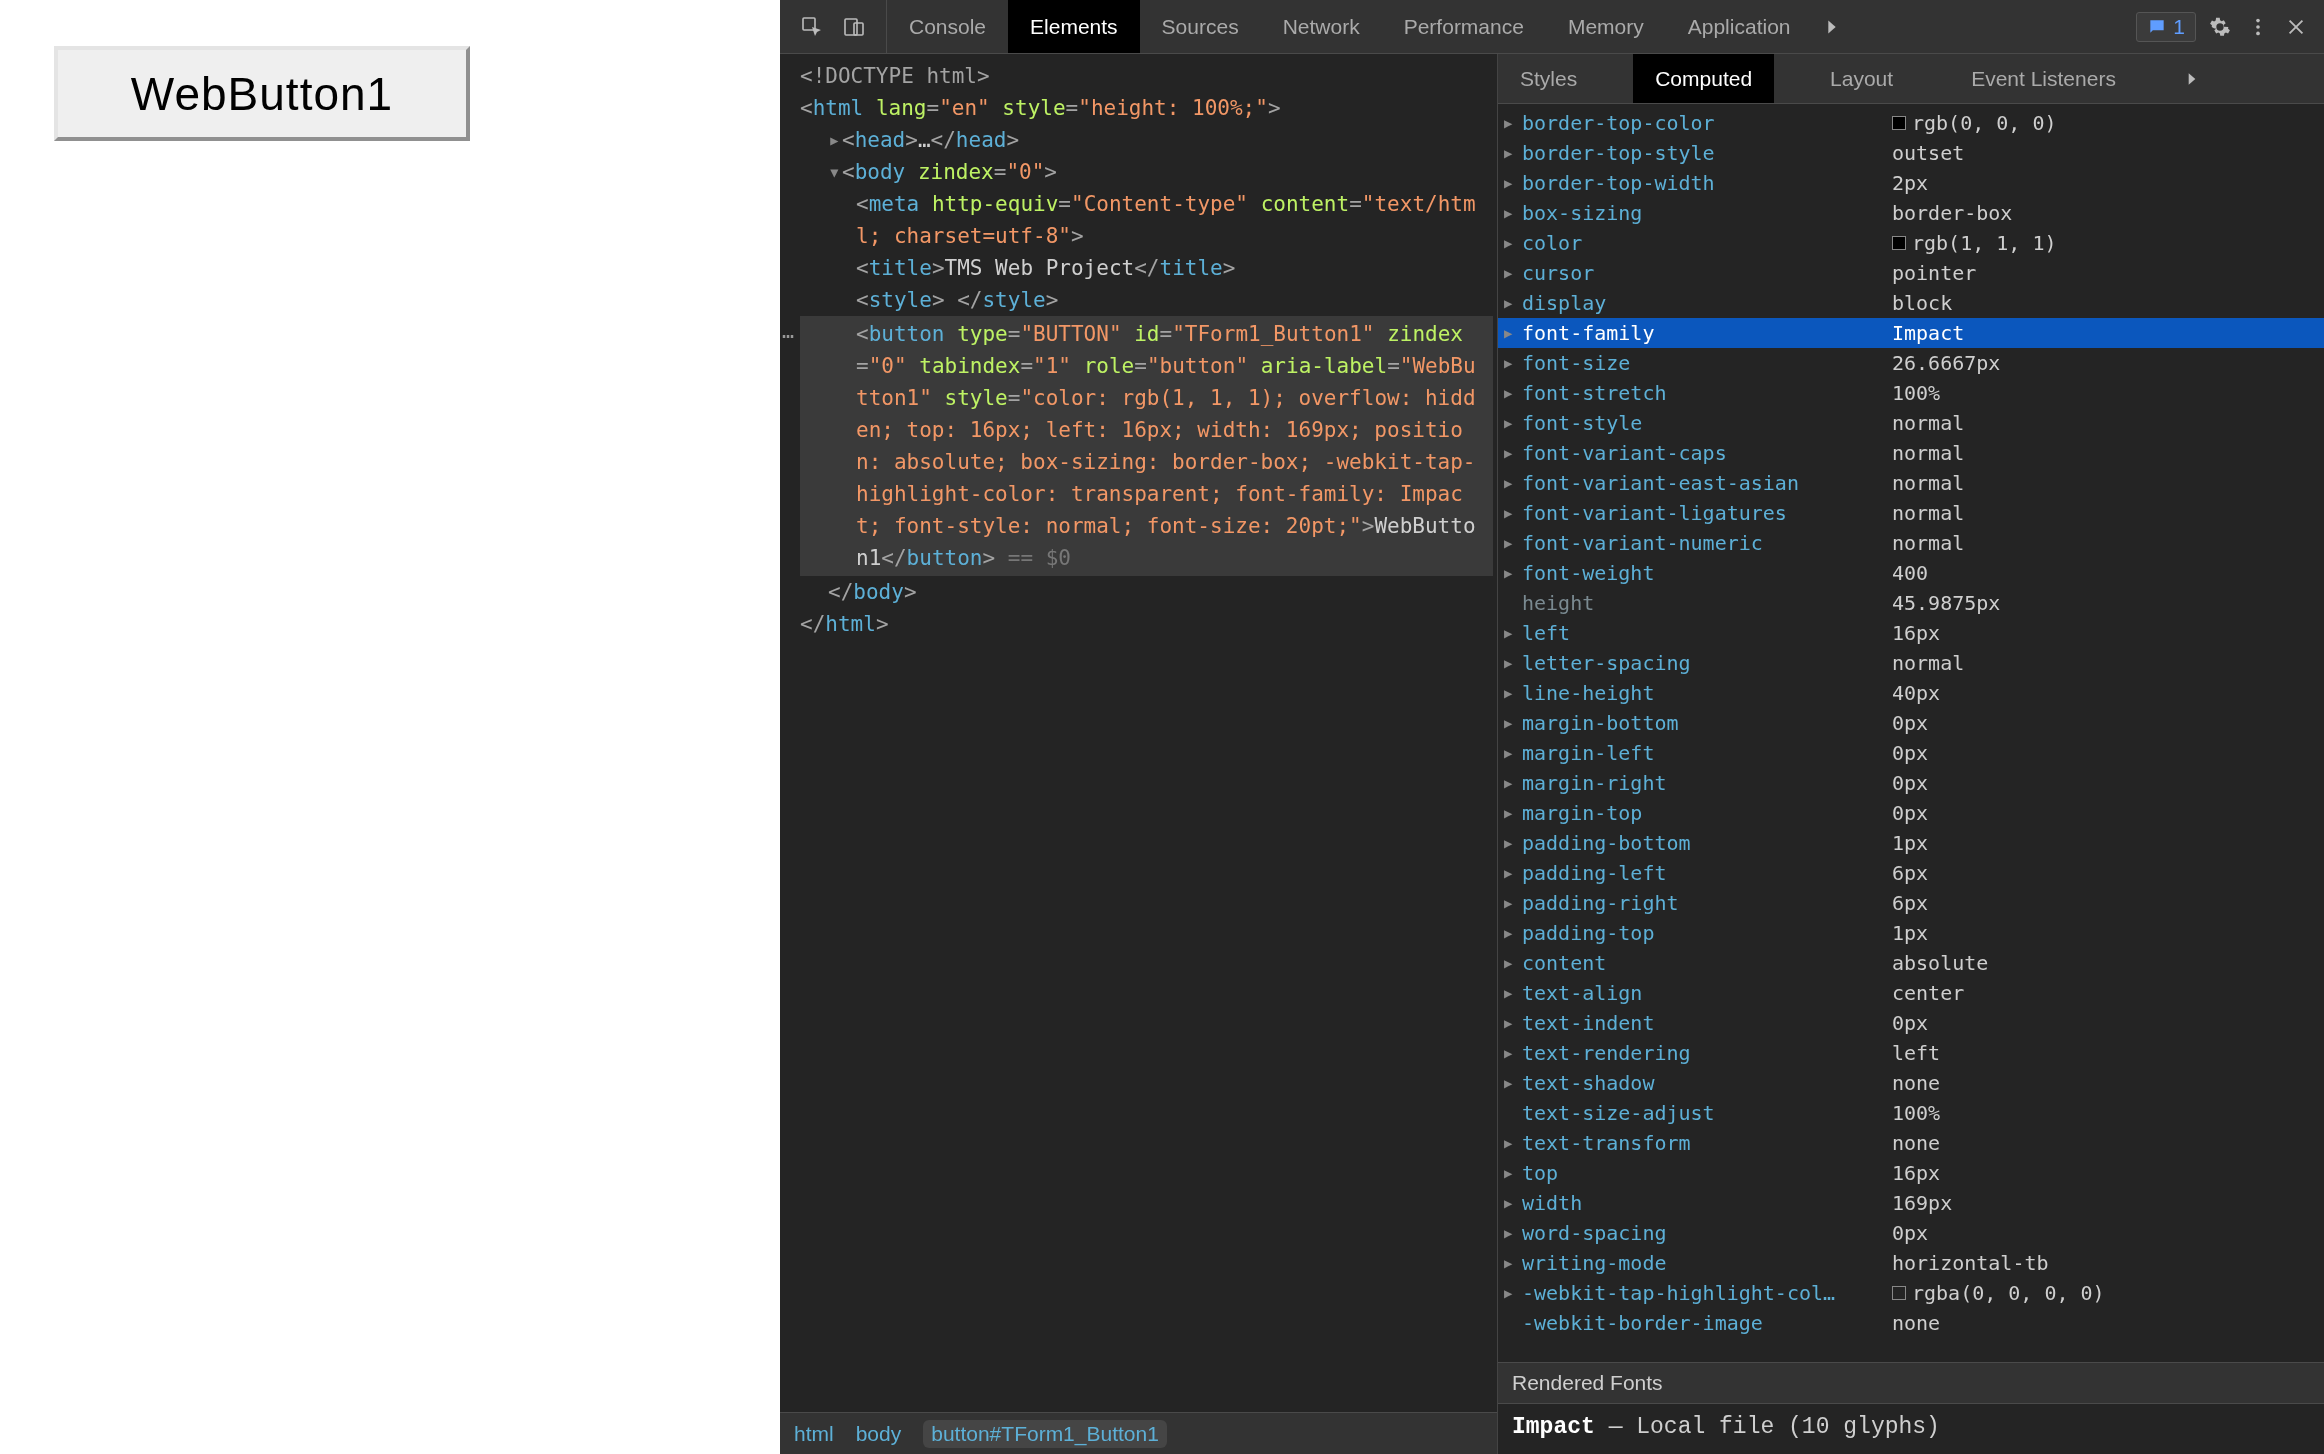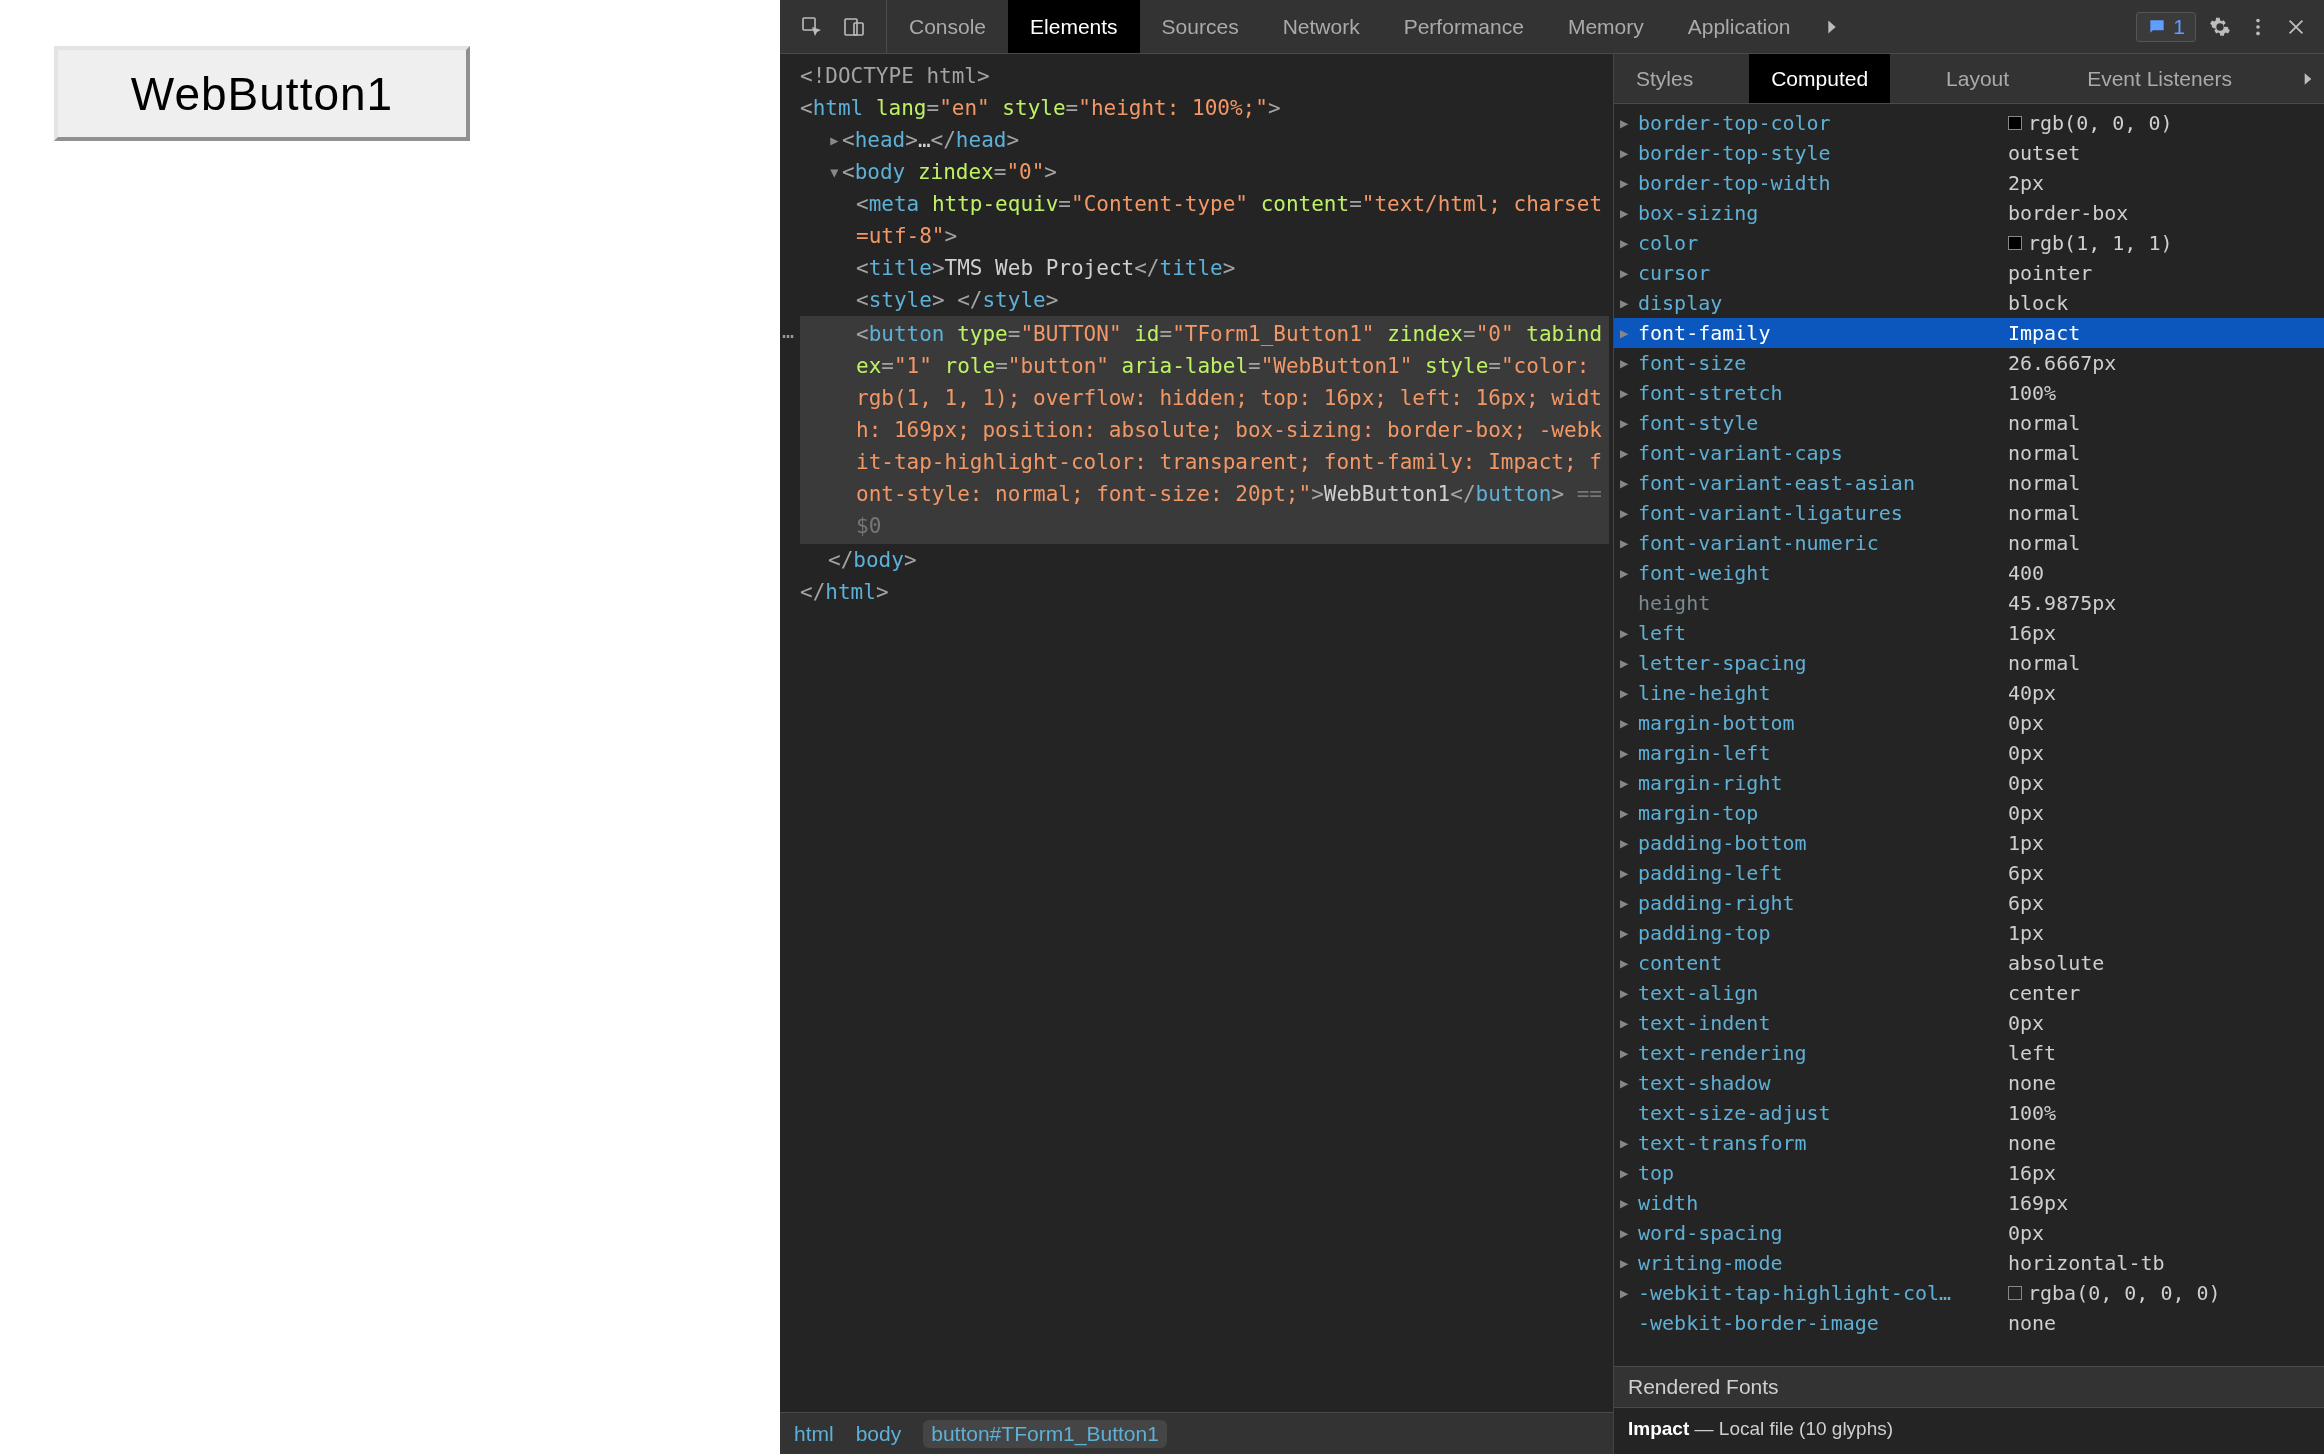--- a/index.html
+++ b/index.html
@@ -102,21 +102,21 @@
 
   
   .dt-body {
     flex: 1;
     display: flex;
     min-height: 0;
   }
 
   
   .elements-panel {
-    width: 834px;
+    width: 718px;
     display: flex;
     flex-direction: column;
     background: #242424;
     border-right: 1px solid #444;
   }
   .dom-tree {
     flex: 1;
     padding: 6px 4px 6px 20px;
     font-family: Menlo, Consolas, monospace;
     font-size: 21px;
@@ -250,22 +250,23 @@
   .rendered-fonts-hdr {
     background: #333333;
     border-top: 1px solid #4a4a4a;
     border-bottom: 1px solid #4a4a4a;
     padding: 8px 14px;
     font-size: 21px;
     color: #cfcfcf;
   }
   .rendered-fonts-body {
     padding: 10px 14px 14px 14px;
-    font-size: 19px;
+    font-size: 23px;
     color: #cfcfcf;
+    font-family: Liberation Mono, monospace;
   }
   .rendered-fonts-body b { color:#fff; font-weight:600; }
 
   
   ::-webkit-scrollbar { width: 16px; background:#2b2b2b; }
   ::-webkit-scrollbar-thumb { background:#555; }
 
   
   svg { display:block; }
 </style>

